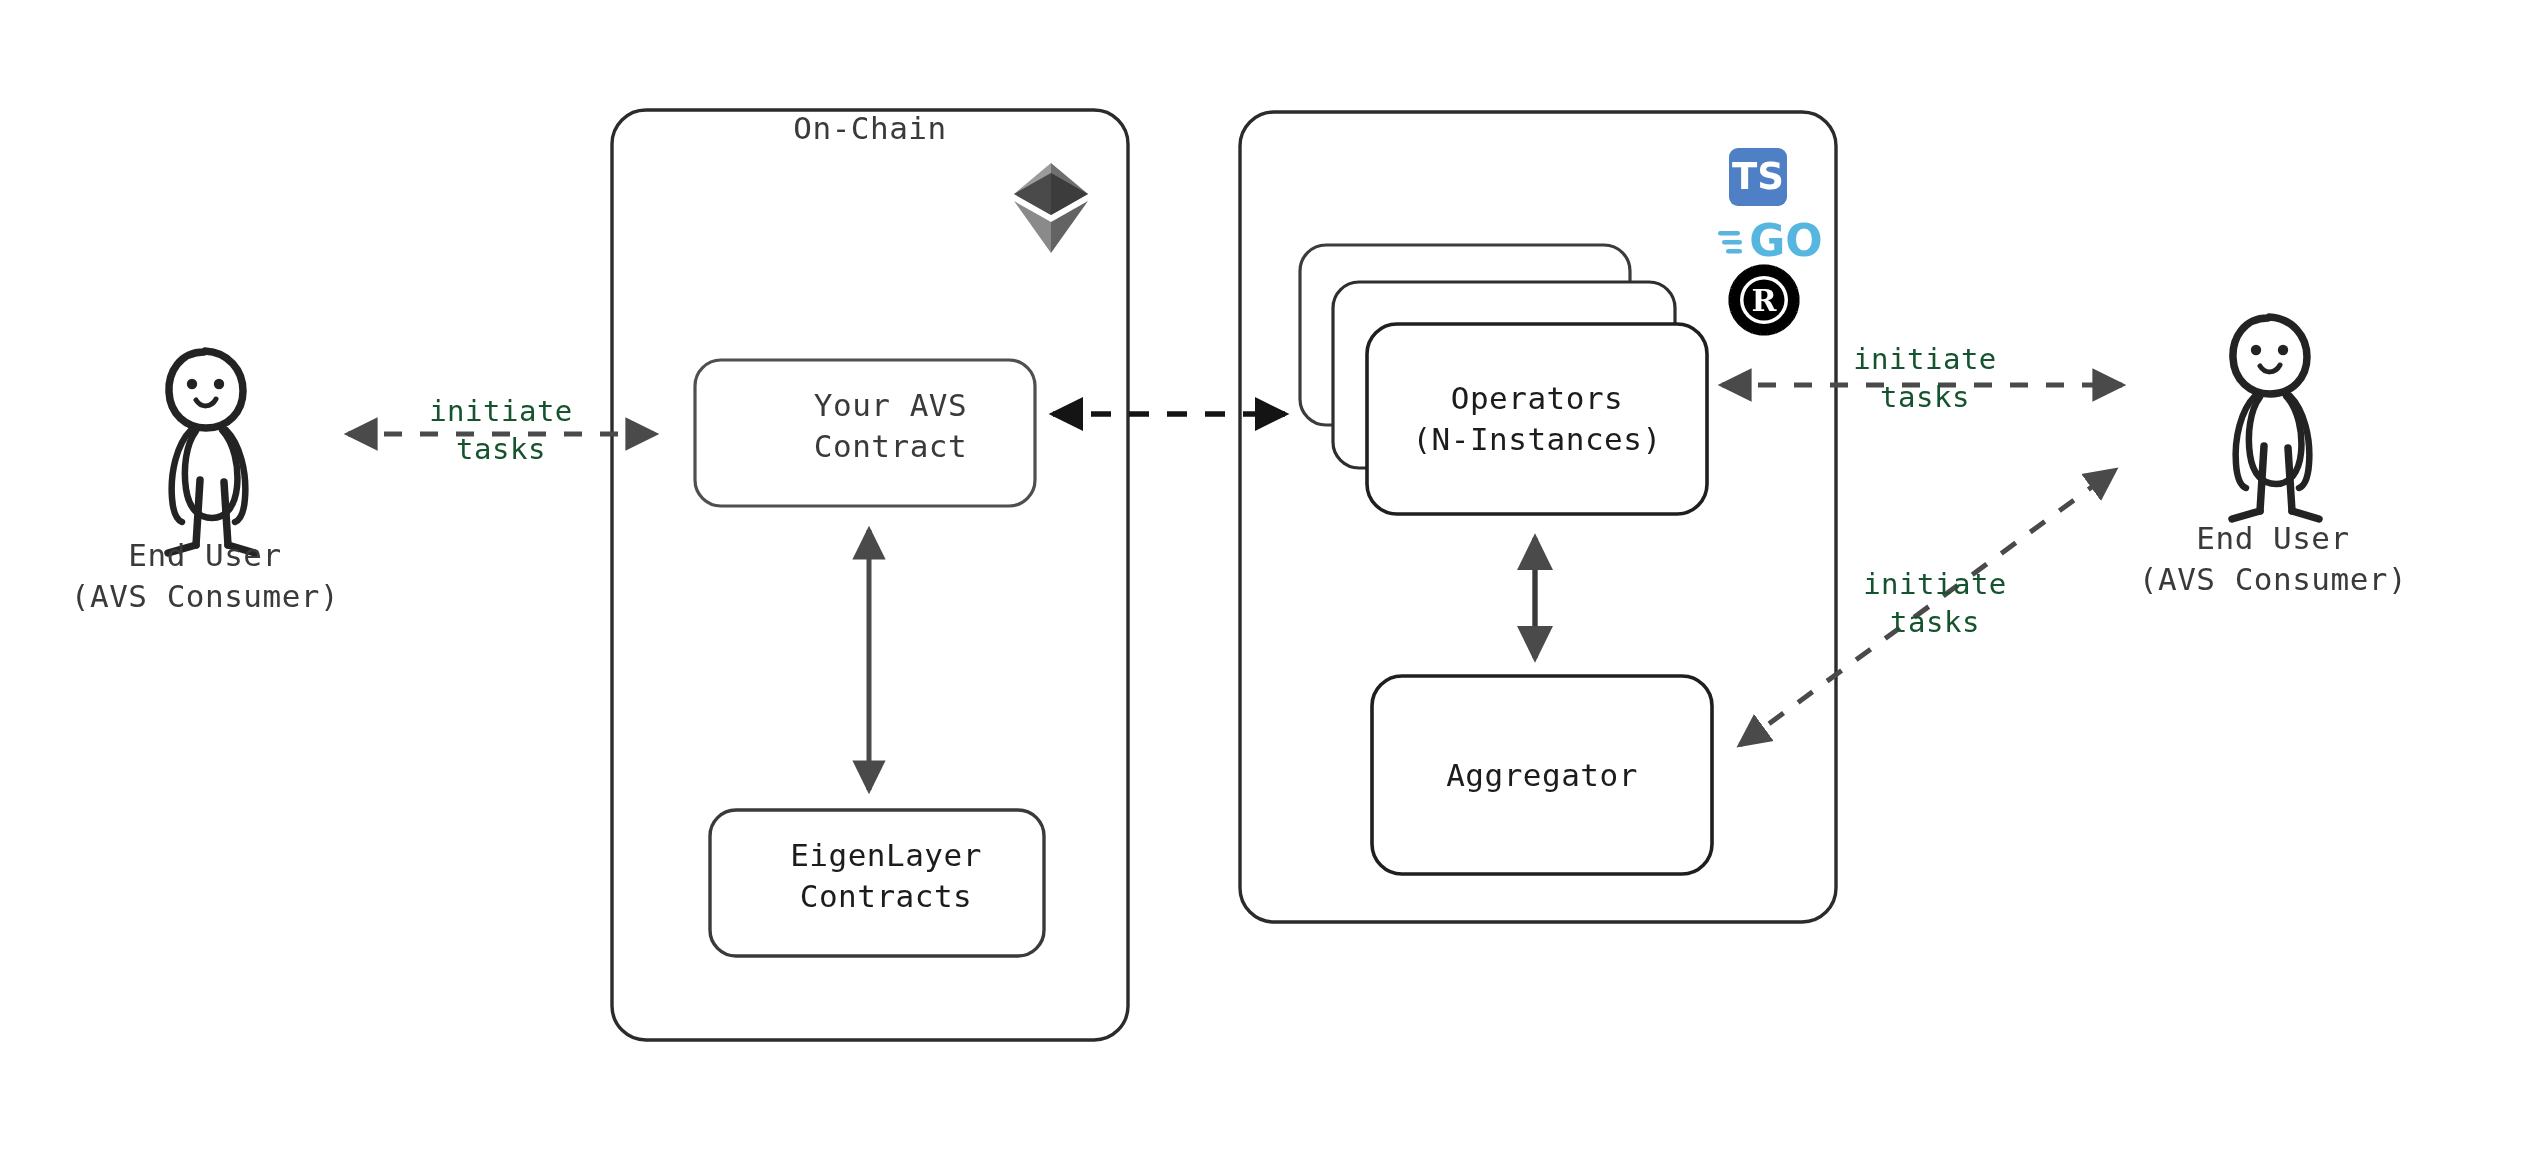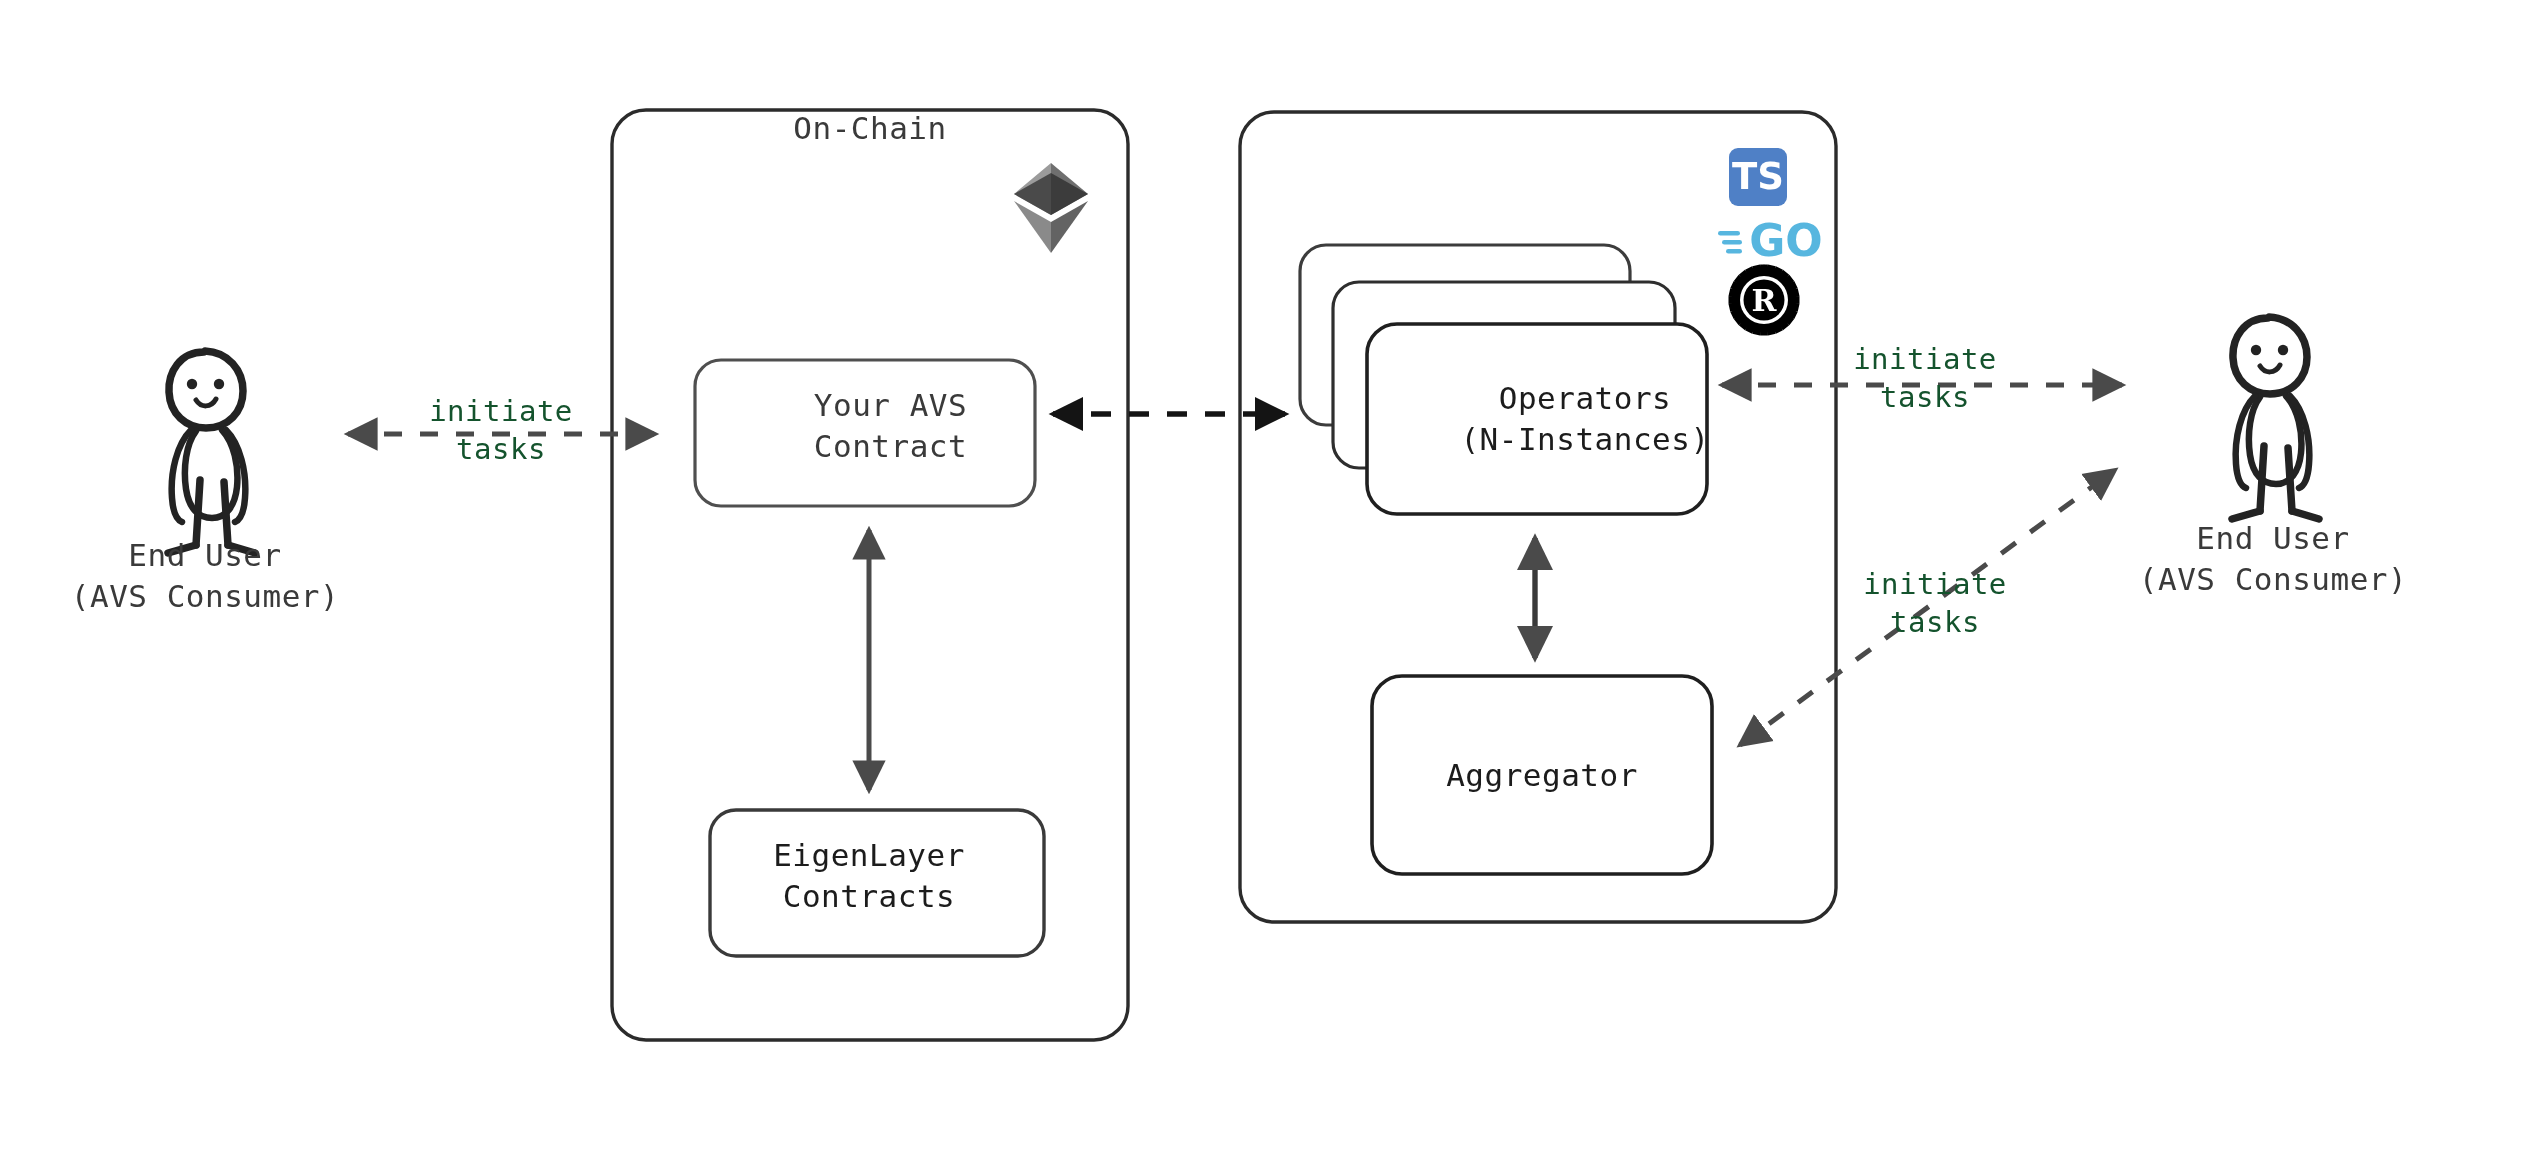--- a/index.html
+++ b/index.html
@@ -212,24 +212,24 @@
       </g>
     </g>
   </svg>
 
   <div class="lbl panel-title" style="left:612px; top:108px; width:516px;">On-Chain</div>
 
 
   <div class="lbl box-label" style="left:695px; top:385px; width:391px;">Your AVS
 Contract</div>
 
-  <div class="lbl box-label dark" style="left:710px; top:835px; width:318px;">EigenLayer
+  <div class="lbl box-label dark" style="left:710px; top:835px; width:318px;padding-left:17px;">EigenLayer
 Contracts</div>
 
-  <div class="lbl box-label dark" style="left:1367px; top:378px; width:340px;padding-left:48px;">Operators
+  <div class="lbl box-label dark" style="left:1367px; top:378px; width:340px;">Operators
 (N-Instances)</div>
 
   <div class="lbl box-label dark" style="left:1372px; top:755px; width:340px;">Aggregator</div>
 
   <div class="lbl actor-label" style="left:60px; top:535px; width:290px;">End User
 (AVS Consumer)</div>
 
   <div class="lbl actor-label" style="left:2128px; top:518px; width:290px;">End User
 (AVS Consumer)</div>
 

